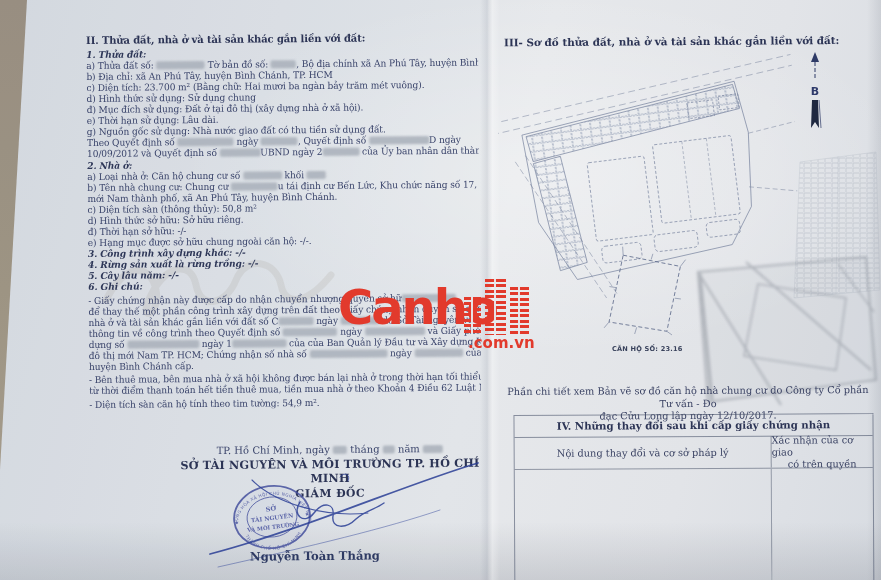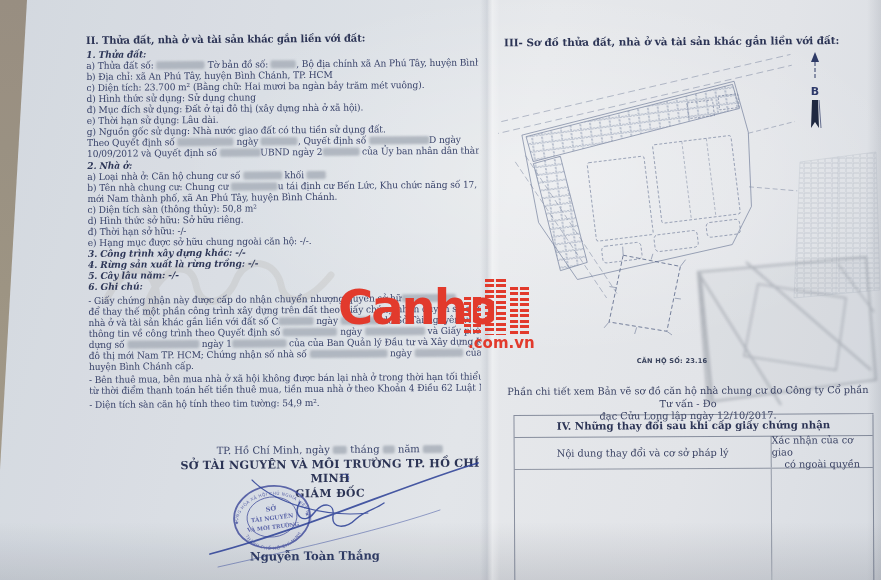--- a/index.html
+++ b/index.html
@@ -41,21 +41,21 @@
   
   .page-right-title{position:absolute;left:504px;top:35px;width:380px;font-weight:bold;
                     font-size:10.4px;color:#2c3455;transform:rotate(-0.4deg);}
   .map{position:absolute;left:498px;top:50px;width:306px;height:248px;}
   .north{position:absolute;left:800px;top:50px;width:30px;height:85px;}
   .north text{font-family:"DejaVu Sans","Liberation Sans",sans-serif;font-weight:bold;
               font-size:11px;fill:#2e3a6b;text-anchor:middle;}
   .elev{position:absolute;left:790px;top:148px;width:91px;height:155px;}
   .darkplan{position:absolute;left:688px;top:252px;width:193px;height:160px;filter:blur(1.4px);opacity:.8;}
   .apt{position:absolute;left:582px;top:242px;width:130px;height:120px;}
-  .apt-label{position:absolute;left:612px;top:357px;width:120px;text-align:center;
+  .apt-label{position:absolute;left:612px;top:345px;width:120px;
              font-family:"DejaVu Sans","Liberation Sans",sans-serif;font-weight:bold;
              font-size:6.6px;color:#39425c;letter-spacing:.2px;}
   .caption{position:absolute;left:502px;top:385px;width:372px;text-align:center;
            font-size:9.8px;line-height:12.5px;color:#3a4263;transform:rotate(-0.3deg);}
 
   .tableIV{position:absolute;left:514px;top:414px;width:358px;color:#3a4263;
            border:1px solid rgba(74,84,106,.6);border-bottom:none;transform:rotate(-0.3deg);}
   .tIV-title{height:21px;line-height:21px;text-align:center;font-weight:bold;font-size:10.2px;
              color:#2c3455;border-bottom:1px solid rgba(74,84,106,.6);}
   .tIV-head{display:flex;border-bottom:1px solid rgba(74,84,106,.55);}
@@ -240,21 +240,21 @@
     <div>Phần chi tiết xem Bản vẽ sơ đồ căn hộ nhà chung cư do Công ty Cổ phần Tư vấn - Đo</div>
     <div>đạc Cửu Long lập ngày 12/10/2017.</div>
   </div>
 
   <div class="tableIV">
     <div class="tIV-title">IV. Những thay đổi sau khi cấp giấy chứng nhận</div>
     <div class="tIV-head">
       <div class="c1">Nội dung thay đổi và cơ sở pháp lý</div>
       <div class="c2">
         <div>Xác nhận của cơ giao</div>
-        <div>có ngoài quyền</div>
+        <div>có trên quyền</div>
       </div>
     </div>
     <div class="tIV-body">
       <div class="c1"></div>
         <div class="c2"></div>
     </div>
   </div>
 
   <div class="wm">
     <div class="wm-text">Canho</div>

